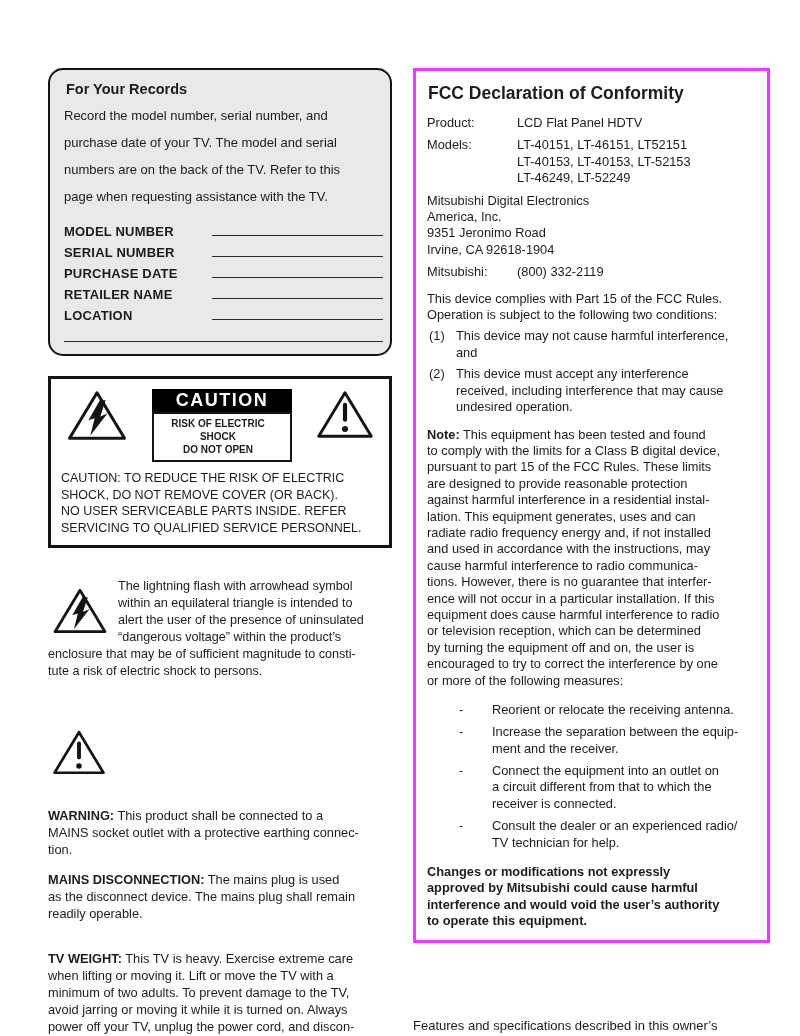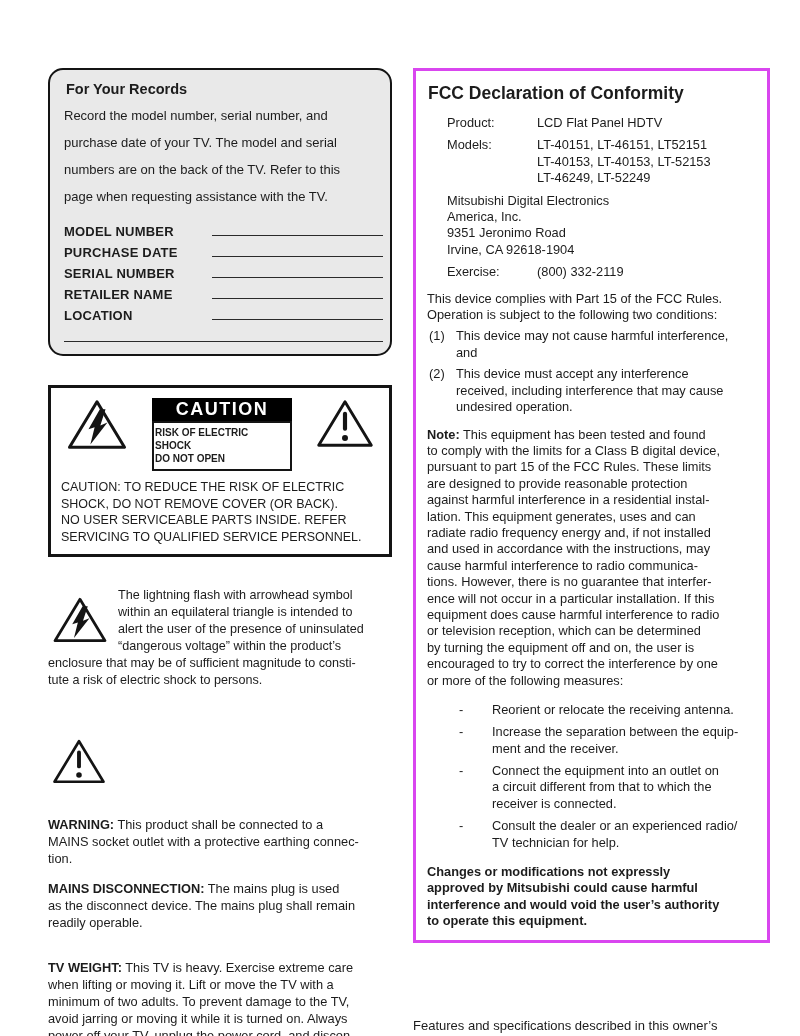--- a/index.html
+++ b/index.html
@@ -12,45 +12,45 @@
   .recbox{background:#e9e9e9;border:2.5px solid #141414;border-radius:15px;padding:9px 5px 12px 14px;}
   .rec-title{font-size:14.5px;font-weight:bold;margin:2px 0 5px 2px;}
   .rec-intro{font-size:13px;line-height:27px;white-space:pre-line;}
   .rec-fields{margin-top:8px;}
   .rec-row{display:flex;align-items:flex-end;height:21px;gap:12px;}
   .rec-label{font-weight:bold;font-size:13px;width:132px;flex:none;letter-spacing:.2px;}
   .rec-line{flex:1;border-bottom:1.6px solid #2a2a2a;margin:0 2px 3px 4px;}
   .rec-extra{border-bottom:1.6px solid #2a2a2a;height:15px;margin:3px 2px 0 0;}
 
   
-  .cautionbox{border:3px solid #141414;margin-top:29px;padding:7px 9px 9px 9px;}
+  .cautionbox{border:3px solid #141414;margin-top:20px;padding:7px 9px 9px 9px;}
   .caution-top{display:flex;justify-content:space-between;align-items:flex-start;padding:2px 6px 0 6px;}
   .tri{flex:none;}
   .ctr-module{width:140px;margin-top:1px;}
   .caution-bar{background:#000;color:#fff;text-align:center;font-weight:bold;font-size:18px;
                letter-spacing:1.5px;height:23px;line-height:23px;}
-  .risk-box{border:2px solid #141414;text-align:left;padding:3px 9px 4px 1px;font-weight:bold;
+  .risk-box{border:2px solid #141414;text-align:center;padding:3px 9px 4px 1px;font-weight:bold;
             font-size:10px;line-height:13px;}
   .caution-body{white-space:pre-line;font-size:12.5px;line-height:16.5px;margin-top:8px;padding:0 1px;}
 
   
   .sym-note{display:flow-root;margin-top:13px;font-size:12.6px;line-height:17px;white-space:pre-line;}
   .sym-float{float:left;display:flex;align-items:center;margin:0 10px 0 4px;}
   .sym-float.h1{height:66px;}
   .sym-float.h2{height:84px;}
 
   
   .para{margin:13px 0 0 0;font-size:12.8px;line-height:17px;white-space:pre-line;}
   .para .b{font-weight:bold;}
   .para.gap{margin-top:28px;}
 
   
   .fccbox{border:3px solid #d946ef;padding:9px 10px 10px 11px;min-height:788px;box-sizing:border-box;}
   .fcc-title{font-size:17.5px;font-weight:bold;margin:3px 0 11px 1px;}
-  .fcc-row{display:flex;font-size:12.8px;line-height:16.4px;margin:0 0 6px 20px;}
+  .fcc-row{display:flex;font-size:12.8px;line-height:16.4px;margin:0 0 6px 0;}
   .fcc-label{width:90px;flex:none;}
   .fcc-value{white-space:pre-line;flex:1;}
   .fcc-para{font-size:12.8px;line-height:16.4px;white-space:pre-line;margin-top:10px;}
   .fcc-cond{display:flex;font-size:12.8px;line-height:16.4px;margin-top:5px;}
   .cond-num{width:27px;flex:none;padding-left:2px;}
   .cond-text{white-space:pre-line;flex:1;}
   .fcc-note{margin-top:11px;}
   .fcc-bullets{margin-top:3px;}
   .fcc-bullet{display:flex;font-size:12.8px;line-height:16.4px;margin-top:6px;padding-left:32px;}
   .bullet-dash{width:33px;flex:none;}
@@ -70,25 +70,25 @@
       <div class="rec-intro">Record the model number, serial number, and
 purchase date of your TV.  The model and serial
 numbers are on the back of the TV.  Refer to this
 page when requesting assistance with the TV.</div>
       <div class="rec-fields">
         <div class="rec-row">
           <span class="rec-label">MODEL NUMBER</span>
           <span class="rec-line"></span>
         </div>
         <div class="rec-row">
+          <span class="rec-label">SERIAL NUMBER</span>
+          <span class="rec-line"></span>
+        </div>
+        <div class="rec-row">
           <span class="rec-label">PURCHASE DATE</span>
-          <span class="rec-line"></span>
-        </div>
-        <div class="rec-row">
-          <span class="rec-label">SERIAL NUMBER</span>
           <span class="rec-line"></span>
         </div>
         <div class="rec-row">
           <span class="rec-label">RETAILER NAME</span>
           <span class="rec-line"></span>
         </div>
         <div class="rec-row">
           <span class="rec-label">LOCATION</span>
           <span class="rec-line"></span>
         </div>
@@ -184,21 +184,21 @@
 LT-40153, LT-40153, LT-52153
 LT-46249, LT-52249</span>
       </div>
       <div class="fcc-row">
         <span class="fcc-value">Mitsubishi Digital Electronics
 America, Inc.
 9351 Jeronimo Road
 Irvine, CA 92618-1904</span>
       </div>
       <div class="fcc-row">
-        <span class="fcc-label">Exercise:</span>
+        <span class="fcc-label">Mitsubishi:</span>
         <span class="fcc-value">(800) 332-2119</span>
       </div>
 
       <div class="fcc-para">This device complies with Part 15 of the FCC Rules.
 Operation is subject to the following two conditions:</div>
 
       <div class="fcc-cond">
         <span class="cond-num">(1)</span>
         <span class="cond-text">This device may not cause harmful interference,
 and</span>

